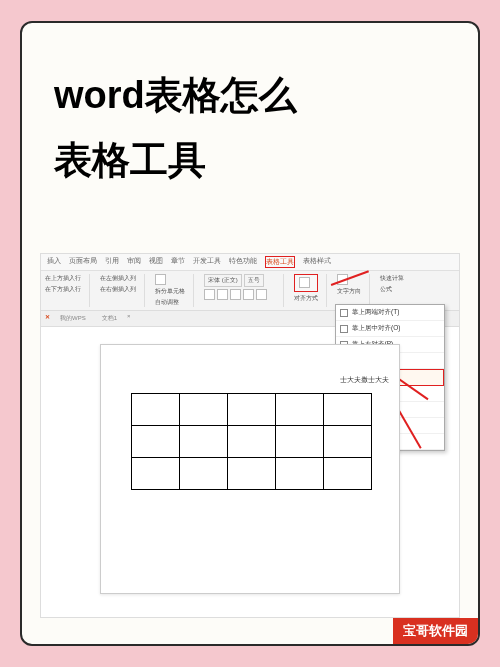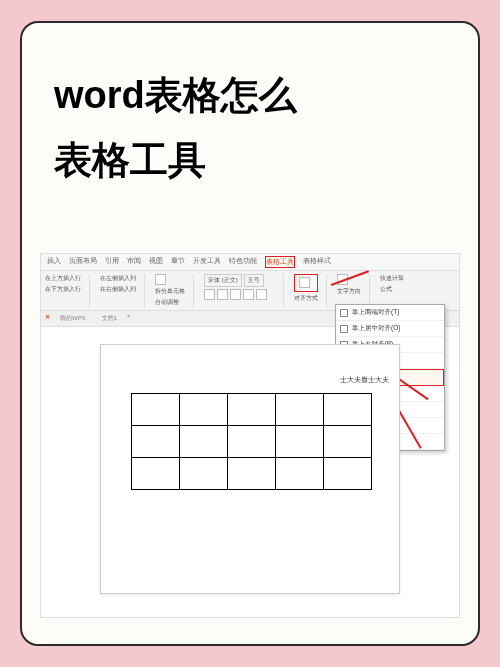--- a/index.html
+++ b/index.html
@@ -10,21 +10,21 @@
       font-family: "Microsoft YaHei", sans-serif;
       display: flex;
       align-items: center;
       justify-content: center;
     }
     .card {
       width: 460px;
       height: 625px;
       background: #fdfcf8;
       border: 2px solid #2a2a2a;
-      border-radius: 18px;
+      border-radius: 12px;
       position: relative;
       overflow: hidden;
     }
     .title {
       padding: 40px 32px 0 32px;
       font-size: 38px;
       font-weight: 900;
       line-height: 1.7;
       color: #000;
     }
@@ -308,13 +308,14 @@
               <td></td>
               <td></td>
               <td></td>
               <td></td>
             </tr>
       </tbody>
         </table>
     </div>
   </div>
 
+  <div class="watermark">宝哥软件园</div>
 </div>
 
 </body></html>

